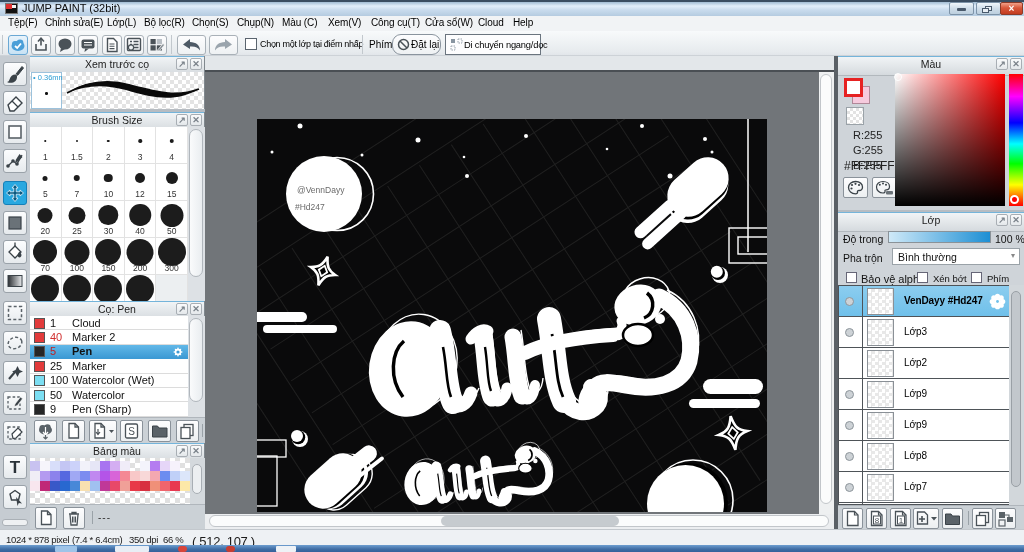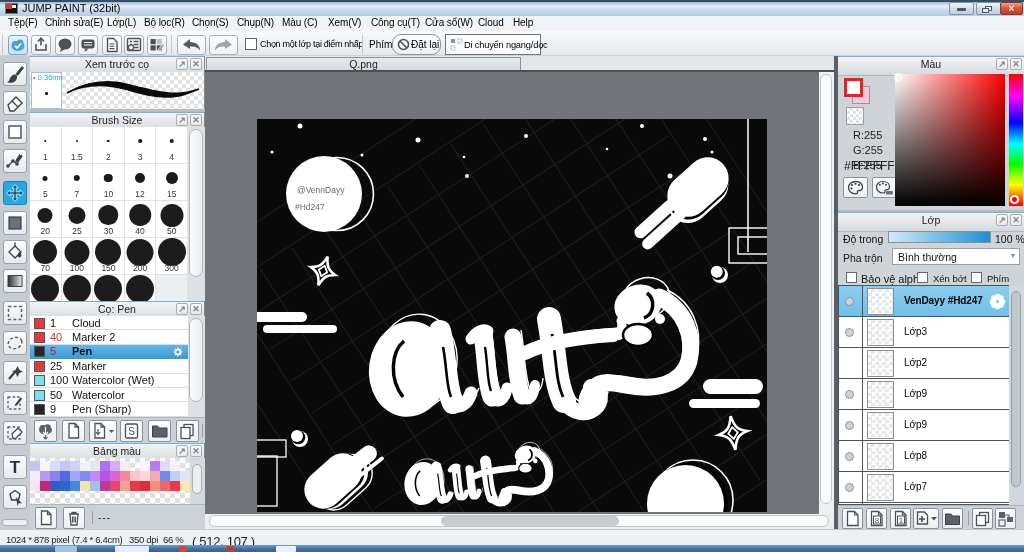--- a/index.html
+++ b/index.html
@@ -483,21 +483,20 @@
             <path d="M5 6 h10 M8 6 v-1.5 h4 v1.5" stroke="#4a5258" stroke-width="1.3" fill="none"></path>
             <path d="M6 6.5 L7 17 h6 L14 6.5" fill="none" stroke="#4a5258" stroke-width="1.3"></path>
             <path d="M8.5 8.5 v6 M10 8.5 v6 M11.5 8.5 v6" stroke="#4a5258" stroke-width="1"></path>
           </svg></div>
    <div class="abs" style="left:62px;top:6px;width:1px;height:13px;background:#9aa2a8"></div>
    <span class="abs" style="left:68px;top:7px;font-size:10px;color:#333;letter-spacing:1px">---</span>
  </div>
 </div>
 <div id="canvasarea">
       <div class="abs" style="left:0;top:0;width:633px;height:15px;background:#e3e7ea"></div>
-      <div class="abs" style="left:1px;top:1px;width:315px;height:14px;background:linear-gradient(180deg,#e6eaed,#d3dade);border:1px solid #8a9298;border-bottom:none;font-size:10.5px;color:#222;text-align:center;line-height:13px">Q.png</div>
       <div class="abs" style="left:0;top:14px;width:633px;height:2px;background:#4a4f54"></div>
       <div class="abs" style="left:0;top:16px;width:614px;height:442px;background:#717579"></div>
       <svg class="abs" style="left:52px;top:63px" width="510" height="393" viewBox="0 0 510 393">
         <rect width="510" height="393" fill="#0a0a0b"></rect>
         <g transform="translate(285,235) rotate(-33)" stroke="#202020" stroke-width="1">
           <line x1="-266" y1="-225" x2="-266" y2="225"></line>
           <line x1="-225" y1="-266" x2="225" y2="-266"></line>
           <line x1="-228" y1="-225" x2="-228" y2="225"></line>
           <line x1="-225" y1="-228" x2="225" y2="-228"></line>
           <line x1="-190" y1="-225" x2="-190" y2="225"></line>

